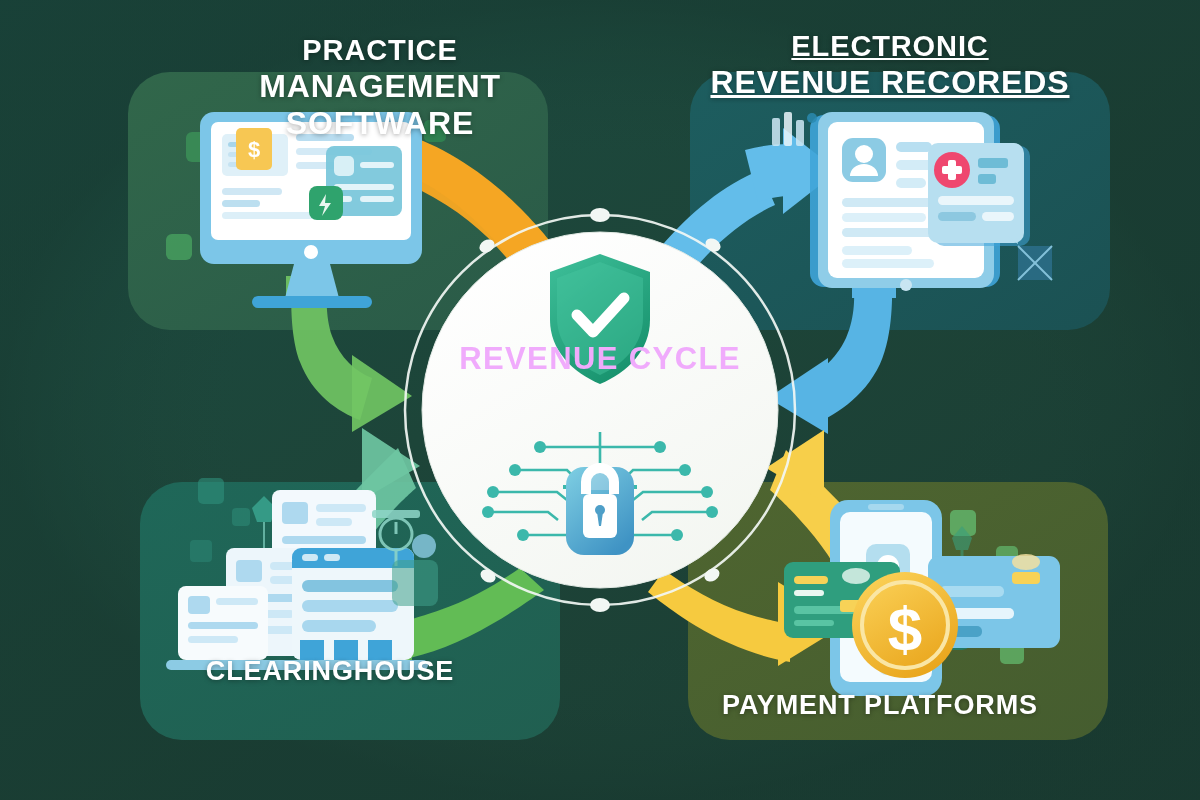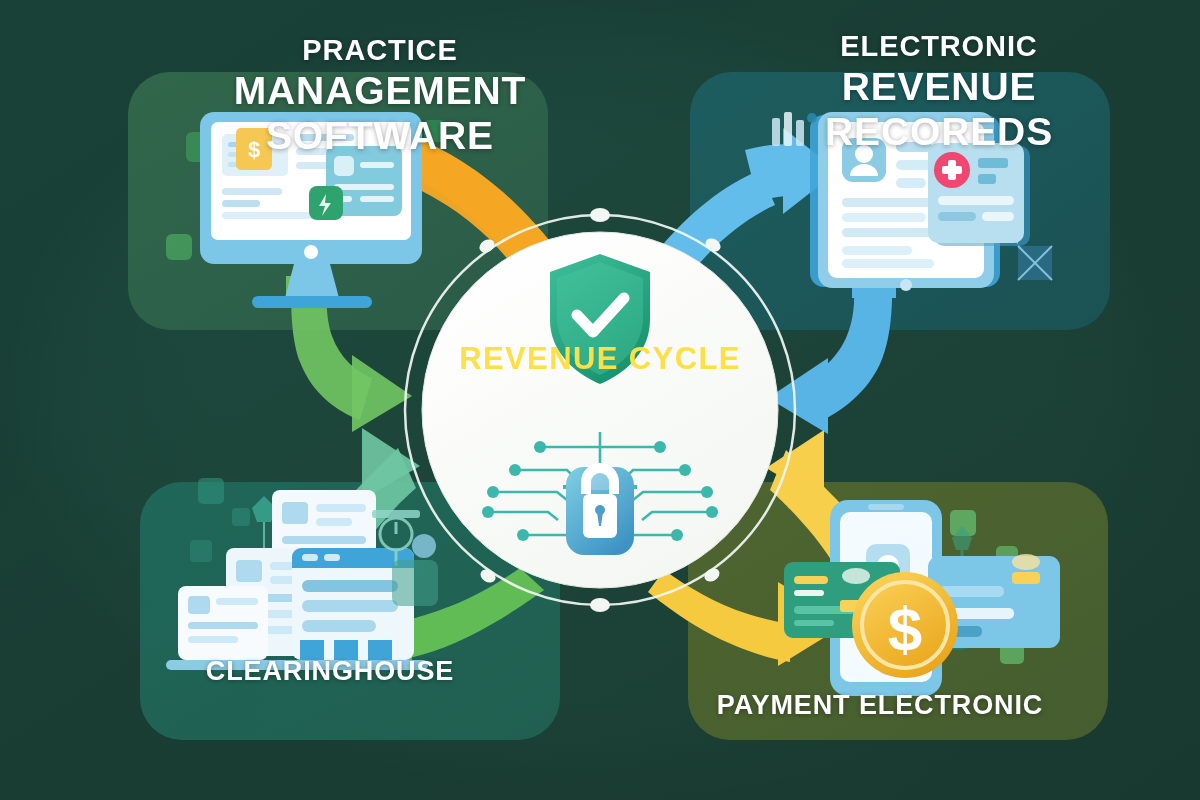--- a/index.html
+++ b/index.html
@@ -26,34 +26,34 @@
     position: absolute;
     color: #ffffff;
     font-weight: bold;
     text-align: center;
     letter-spacing: 0.055em;
     line-height: 1.16;
     text-shadow: 0 1px 5px rgba(0,0,0,0.35);
     user-select: none;
   }
   .quad-label .l1 { display: block; font-size: 29px; }
-  .quad-label .l2 { display: block; font-size: 39px; }
+  .quad-label .l2 { display: block; font-size: 32px; }
   #label-pms  { left: 170px;  top: 34px;  width: 420px; }
-  #label-ehr  { left: 729px;  top: 30px;  width: 420px; }
+  #label-ehr  { left: 680px;  top: 30px;  width: 420px; text-decoration: underline; }
   #label-ch   { left: 120px;  top: 656px; width: 420px; }
   #label-pp   { left: 660px;  top: 690px; width: 440px; }
   #label-ch .l1, #label-pp .l1 { font-size: 27px; }
 
   #center-title {
     position: absolute;
     left: 430px;
     top: 340px;
     width: 340px;
     text-align: center;
-    color: #fde047;
+    color: #f0abfc;
     font-weight: bold;
     font-size: 31px;
     letter-spacing: 0.045em;
     line-height: 1.22;
     user-select: none;
   }
   #center-title .tl { display: block; }
 </style>
 </head>
 <body>
@@ -414,20 +414,20 @@
   <div class="quad-label" id="label-ehr">
     <span class="l1">ELECTRONIC</span>
     <span class="l2">REVENUE RECOREDS</span>
   </div>
 
   <div class="quad-label" id="label-ch">
     <span class="l1">CLEARINGHOUSE</span>
   </div>
 
   <div class="quad-label" id="label-pp">
-    <span class="l1">PAYMENT ELECTRONIC</span>
+    <span class="l1">PAYMENT PLATFORMS</span>
   </div>
 
   <div id="center-title">
     <span class="tl">REVENUE CYCLE</span>
   </div>
 
 </div>
 
 </body></html>

